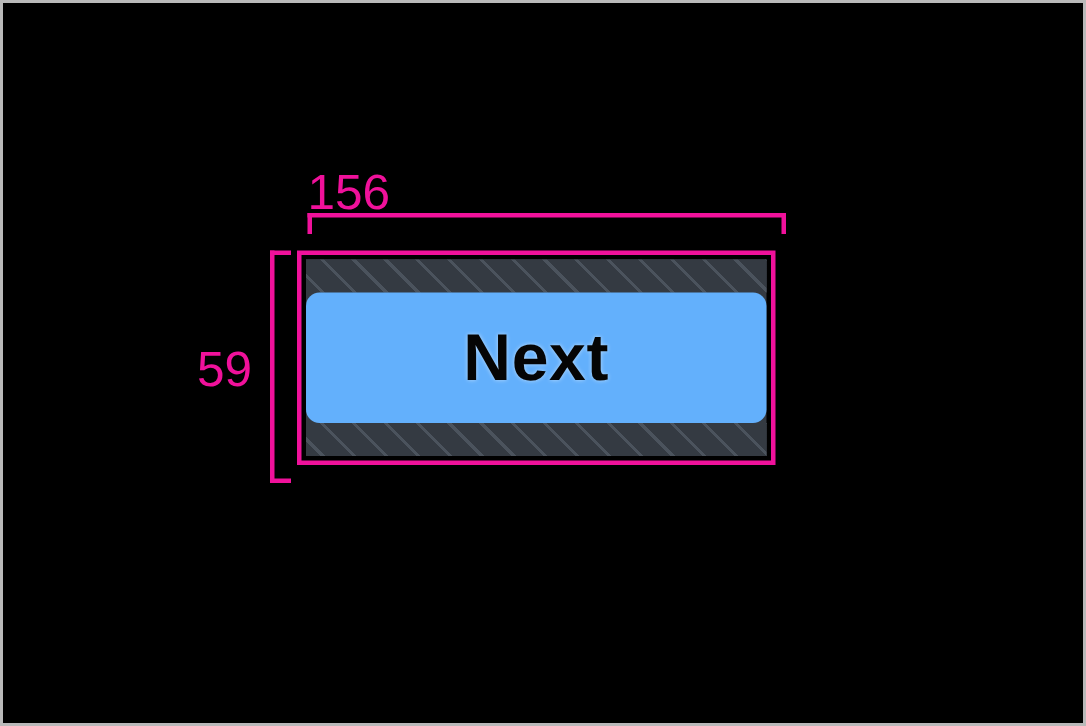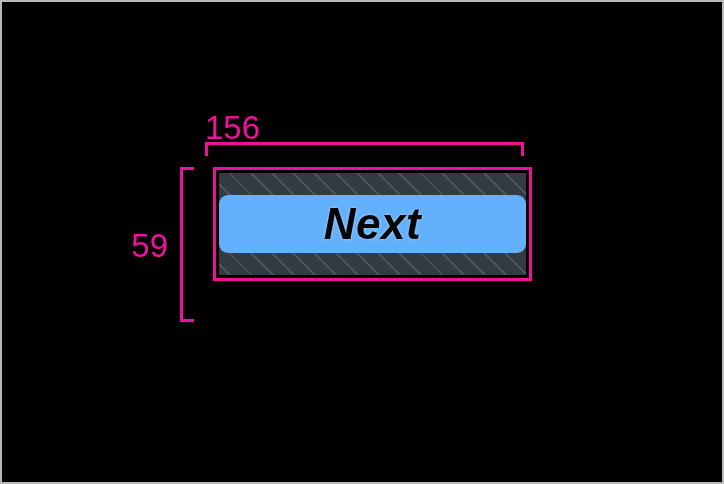--- a/index.html
+++ b/index.html
@@ -128,21 +128,21 @@
 <div id="canvas" style="--accent: #f0119b; width: 724px; height: 484px; background: rgb(0, 0, 0); border-color: rgb(185, 185, 185);">
 
   <div class="dim-label" id="width-label" style="left: 203px; width: 319px;">156</div>
 
   <div class="bracket-top" style="left: 203px; width: 319px;"></div>
 
   <div class="dim-label" id="height-label">59</div>
 
   <div class="bracket-left" style="top: 165px; height: 155px;"></div>
 
-  <div class="measure-box" style="left: 211px; top: 165px; width: 319px; height: 114px; font-style: italic;">
+  <div class="measure-box" style="left: 196px; top: 165px; width: 319px; height: 143px;">
     <div class="element-stack">
       <div class="hatch-band"></div>
       <div class="btn-row">
         <div class="blue-button" style="background: rgb(99, 176, 252); color: rgb(5, 5, 5); border-radius: 9px;">Next</div>
       </div>
       <div class="hatch-band"></div>
     </div>
   </div>
 
 </div>

